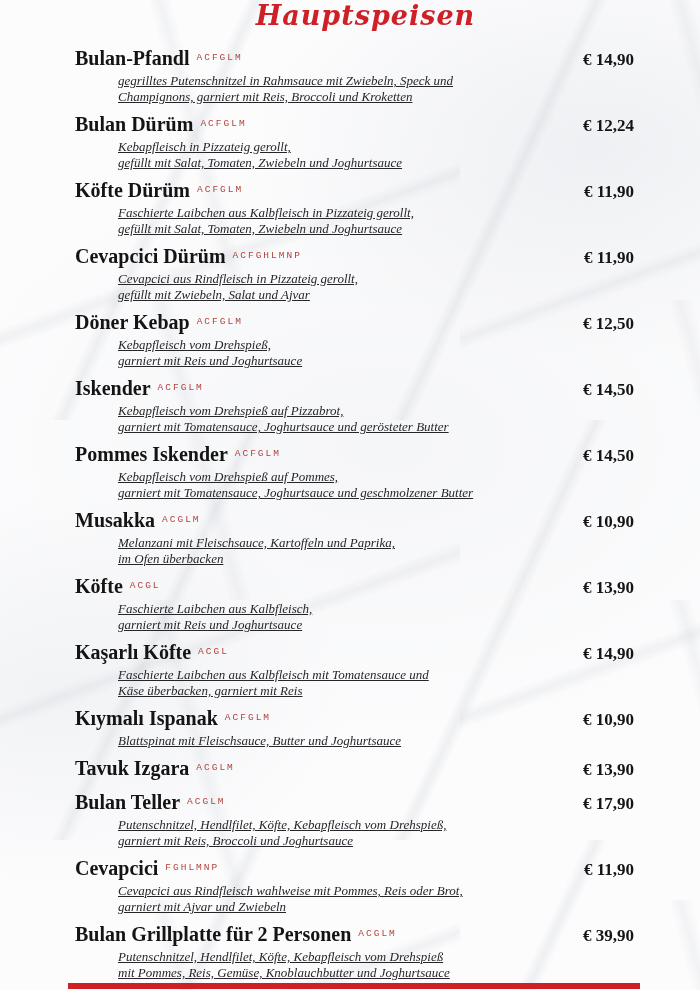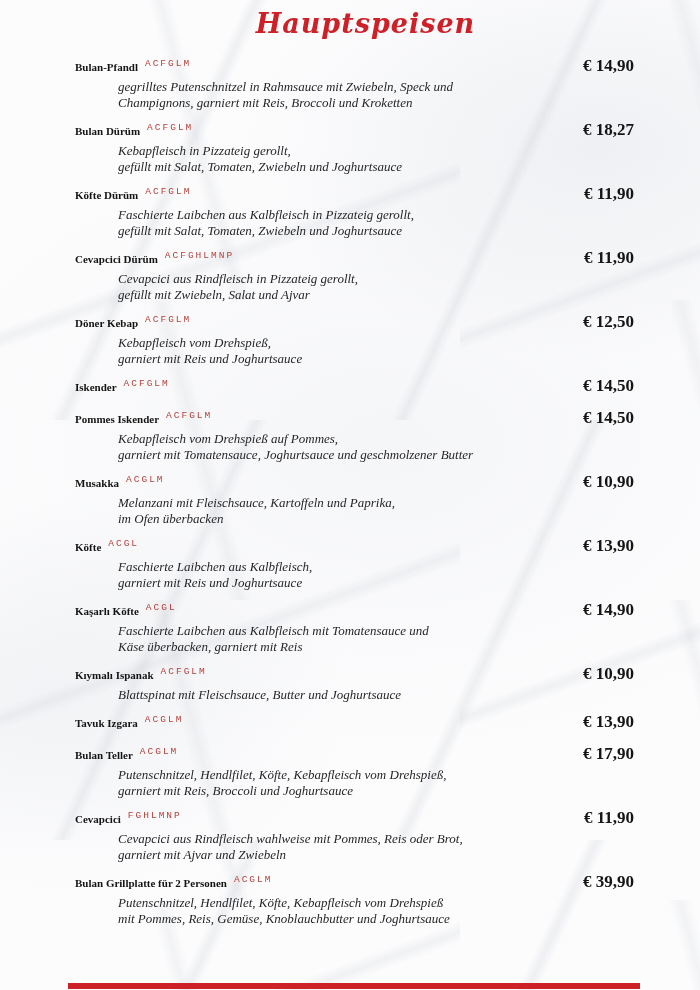--- a/index.html
+++ b/index.html
@@ -22,21 +22,21 @@
       radial-gradient(ellipse 500px 300px at 85% 15%, rgba(203,208,216,0.28), transparent 70%),
       radial-gradient(ellipse 420px 280px at 8% 70%,  rgba(203,208,216,0.22), transparent 70%),
       radial-gradient(ellipse 650px 420px at 55% 45%, rgba(210,214,221,0.16), transparent 72%);
     background-size: 340px 420px, 520px 300px, 460px 380px, 100% 100%, 100% 100%, 100% 100%;
   }
 
   .page {
     position: relative;
     width: 100%;
     height: 100%;
-    padding: 8px 66px 0 75px;
+    padding: 0 66px 0 75px;
   }
 
   .menu-title {
     text-align: center;
     font-family: "DejaVu Serif", serif;
     font-style: italic;
     font-weight: bold;
     font-size: 27px;
     letter-spacing: 1px;
     color: var(--accent, #cd2127);
@@ -49,21 +49,21 @@
   .item { margin-bottom: 9px; }
 
   .item-head {
     display: flex;
     align-items: baseline;
     line-height: 20px;
   }
 
   .item-name {
     font-weight: bold;
-    font-size: 11px;
+    font-size: 20px;
     color: #141414;
     white-space: nowrap;
   }
 
   .item-allergens {
     position: relative;
     top: -5px;
     margin-left: 7px;
     font-size: 9.5px;
     letter-spacing: 2px;
@@ -80,20 +80,21 @@
     color: #141414;
     white-space: nowrap;
   }
 
   .item-desc {
     margin-left: 43px;
     font-style: italic;
     font-size: 13px;
     line-height: 16px;
     color: #26262a;
+    text-decoration: underline;
   }
 
   .footer-bar {
     position: absolute;
     left: 68px;
     bottom: 1px;
     width: 572px;
     height: 6px;
     background: var(--accent, #cd2127);
   }
@@ -111,21 +112,21 @@
       <span class="item-allergens">ACFGLM</span>
       <span class="item-price">€ 14,90</span>
     </div>
     <div class="item-desc">gegrilltes Putenschnitzel in Rahmsauce mit Zwiebeln, Speck und<br>Champignons, garniert mit Reis, Broccoli und Kroketten</div>
   </div>
 
   <div class="item">
     <div class="item-head">
       <span class="item-name">Bulan Dürüm</span>
       <span class="item-allergens">ACFGLM</span>
-      <span class="item-price">€ 18,27</span>
+      <span class="item-price">€ 12,24</span>
     </div>
     <div class="item-desc">Kebapfleisch in Pizzateig gerollt,<br>gefüllt mit Salat, Tomaten, Zwiebeln und Joghurtsauce</div>
   </div>
 
   <div class="item">
     <div class="item-head">
       <span class="item-name">Köfte Dürüm</span>
       <span class="item-allergens">ACFGLM</span>
       <span class="item-price">€ 11,90</span>
     </div>
@@ -149,20 +150,21 @@
     </div>
     <div class="item-desc">Kebapfleisch vom Drehspieß,<br>garniert mit Reis und Joghurtsauce</div>
   </div>
 
   <div class="item">
     <div class="item-head">
       <span class="item-name">Iskender</span>
       <span class="item-allergens">ACFGLM</span>
       <span class="item-price">€ 14,50</span>
     </div>
+    <div class="item-desc">Kebapfleisch vom Drehspieß auf Pizzabrot,<br>garniert mit Tomatensauce, Joghurtsauce und gerösteter Butter</div>
   </div>
 
   <div class="item">
     <div class="item-head">
       <span class="item-name">Pommes Iskender</span>
       <span class="item-allergens">ACFGLM</span>
       <span class="item-price">€ 14,50</span>
     </div>
     <div class="item-desc">Kebapfleisch vom Drehspieß auf Pommes,<br>garniert mit Tomatensauce, Joghurtsauce und geschmolzener Butter</div>
   </div>

